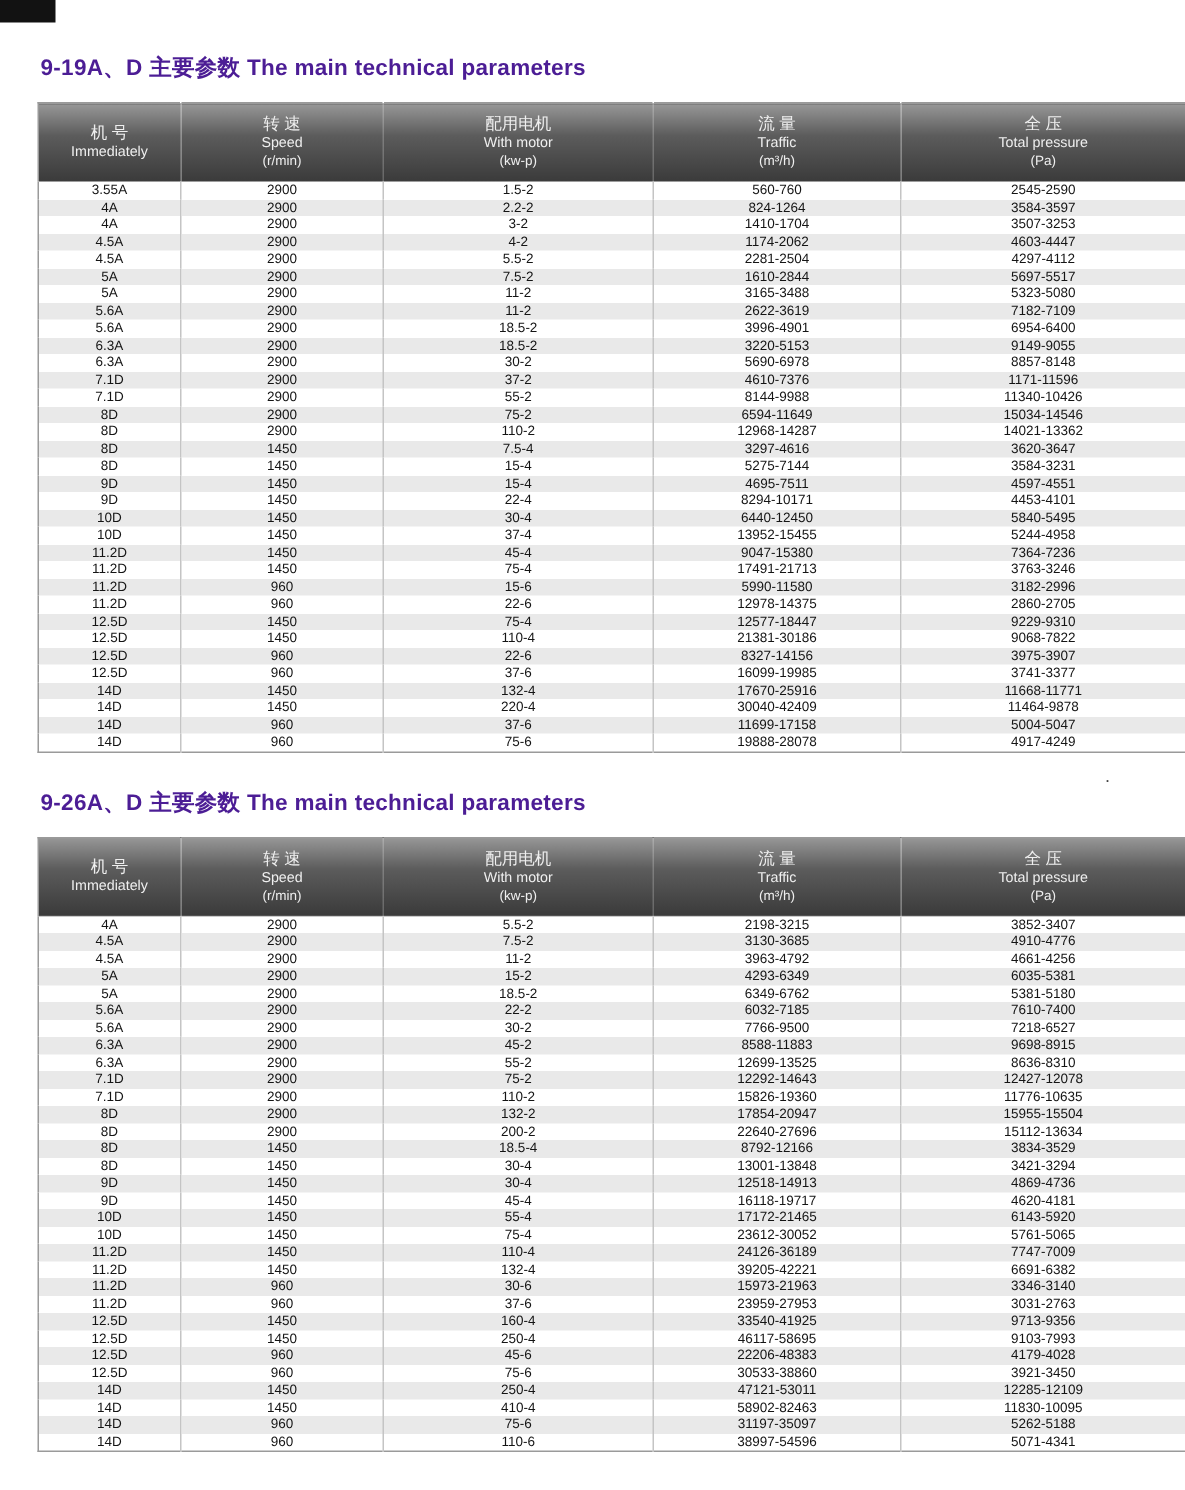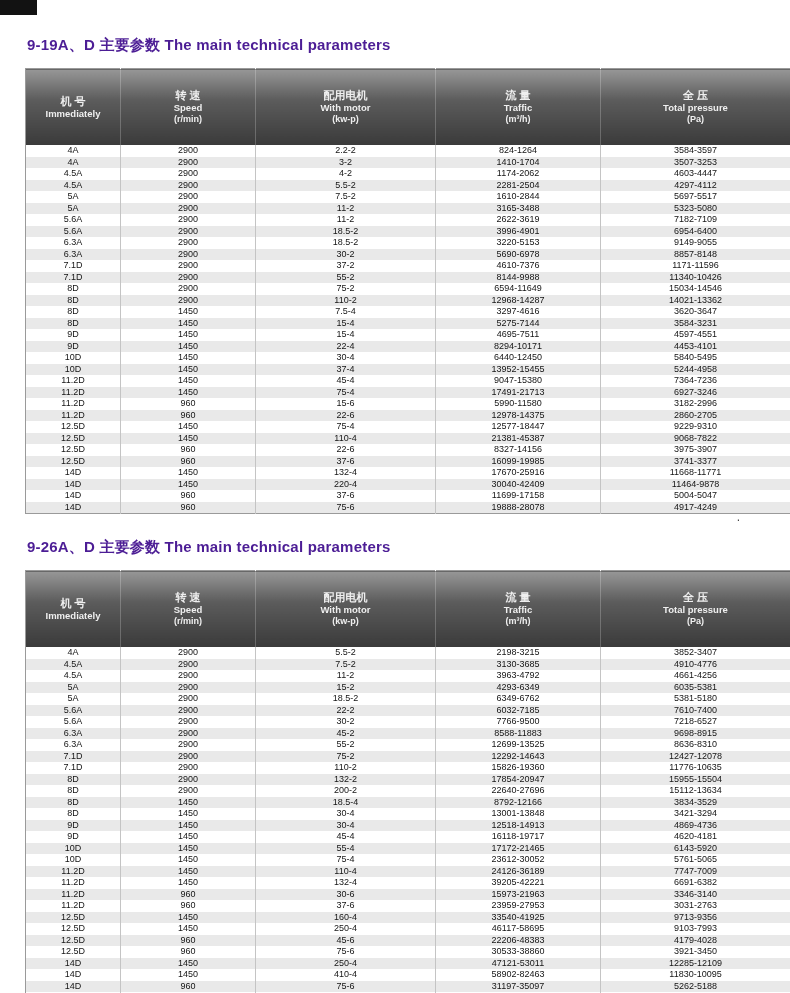--- a/index.html
+++ b/index.html
@@ -50,23 +50,23 @@
     border: 1px solid #9a9a9a;
   }
   table.params-table th:nth-child(1), table.params-table td:nth-child(1) { width: 90px; }
   table.params-table th:nth-child(2), table.params-table td:nth-child(2) { width: 130px; }
   table.params-table th:nth-child(3), table.params-table td:nth-child(3) { width: 175px; }
   table.params-table th:nth-child(4), table.params-table td:nth-child(4) { width: 160px; }
   table.params-table th:nth-child(5), table.params-table td:nth-child(5) { width: 185px; }
   table.params-table th {
     background: linear-gradient(180deg, #979797 0%, #5c5c5c 40%, #3a3a3a 100%);
     color: #efefef;
-    font-weight: bold;
+    font-weight: normal;
     vertical-align: middle;
-    padding: 20px 2px;
+    padding: 8px 2px;
     border-left: 1px solid rgba(255,255,255,0.22);
   }
   table.params-table th:first-child { border-left: none; }
   .h-cn   { font-size: 11px; line-height: 13px; }
   .h-en   { font-size: 9.5px; line-height: 12px; }
   .h-unit { font-size: 9px;  line-height: 11px; }
   table.params-table td {
     font-size: 9px;
     line-height: 9.5px;
     padding: 1px 2px;
@@ -115,20 +115,27 @@
               </th>
               <th>
                 <div class="h-cn">全 压</div>
                 <div class="h-en">Total pressure</div>
                 <div class="h-unit">(Pa)</div>
               </th>
             </tr>
           </thead>
           <tbody>
             <tr>
+              <td>3.55A</td>
+              <td>2900</td>
+              <td>1.5-2</td>
+              <td>560-760</td>
+              <td>2545-2590</td>
+            </tr>
+            <tr>
               <td>4A</td>
               <td>2900</td>
               <td>2.2-2</td>
               <td>824-1264</td>
               <td>3584-3597</td>
             </tr>
             <tr>
               <td>4A</td>
               <td>2900</td>
               <td>3-2</td>
@@ -266,21 +273,21 @@
               <td>1450</td>
               <td>45-4</td>
               <td>9047-15380</td>
               <td>7364-7236</td>
             </tr>
             <tr>
               <td>11.2D</td>
               <td>1450</td>
               <td>75-4</td>
               <td>17491-21713</td>
-              <td>6927-3246</td>
+              <td>3763-3246</td>
             </tr>
             <tr>
               <td>11.2D</td>
               <td>960</td>
               <td>15-6</td>
               <td>5990-11580</td>
               <td>3182-2996</td>
             </tr>
             <tr>
               <td>11.2D</td>
@@ -293,21 +300,21 @@
               <td>12.5D</td>
               <td>1450</td>
               <td>75-4</td>
               <td>12577-18447</td>
               <td>9229-9310</td>
             </tr>
             <tr>
               <td>12.5D</td>
               <td>1450</td>
               <td>110-4</td>
-              <td>21381-45387</td>
+              <td>21381-30186</td>
               <td>9068-7822</td>
             </tr>
             <tr>
               <td>12.5D</td>
               <td>960</td>
               <td>22-6</td>
               <td>8327-14156</td>
               <td>3975-3907</td>
             </tr>
             <tr>

